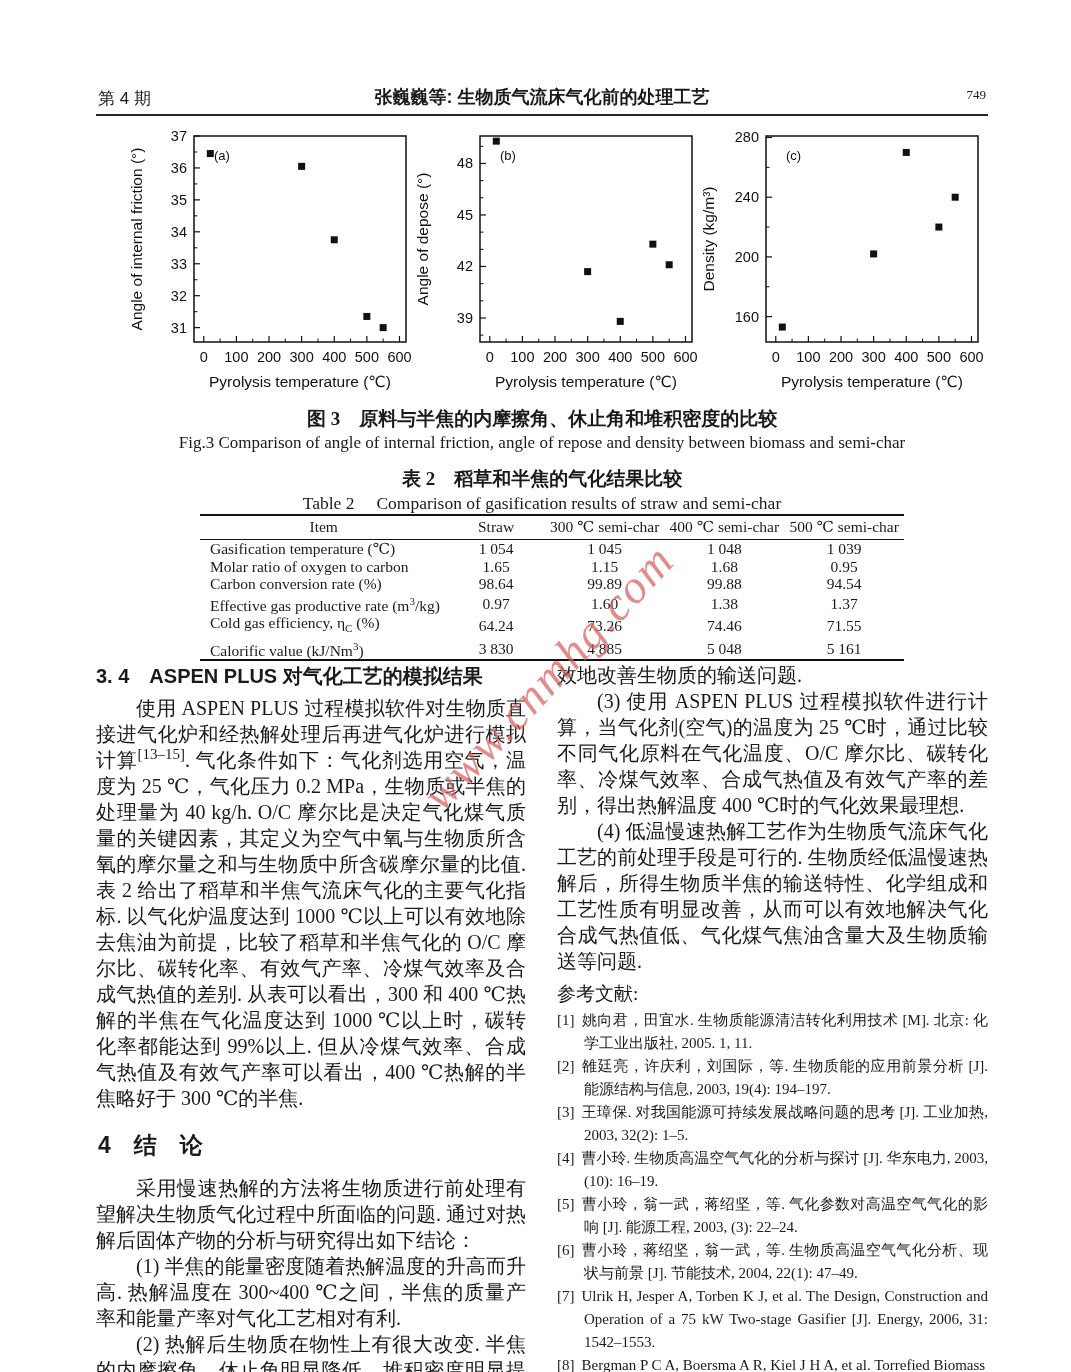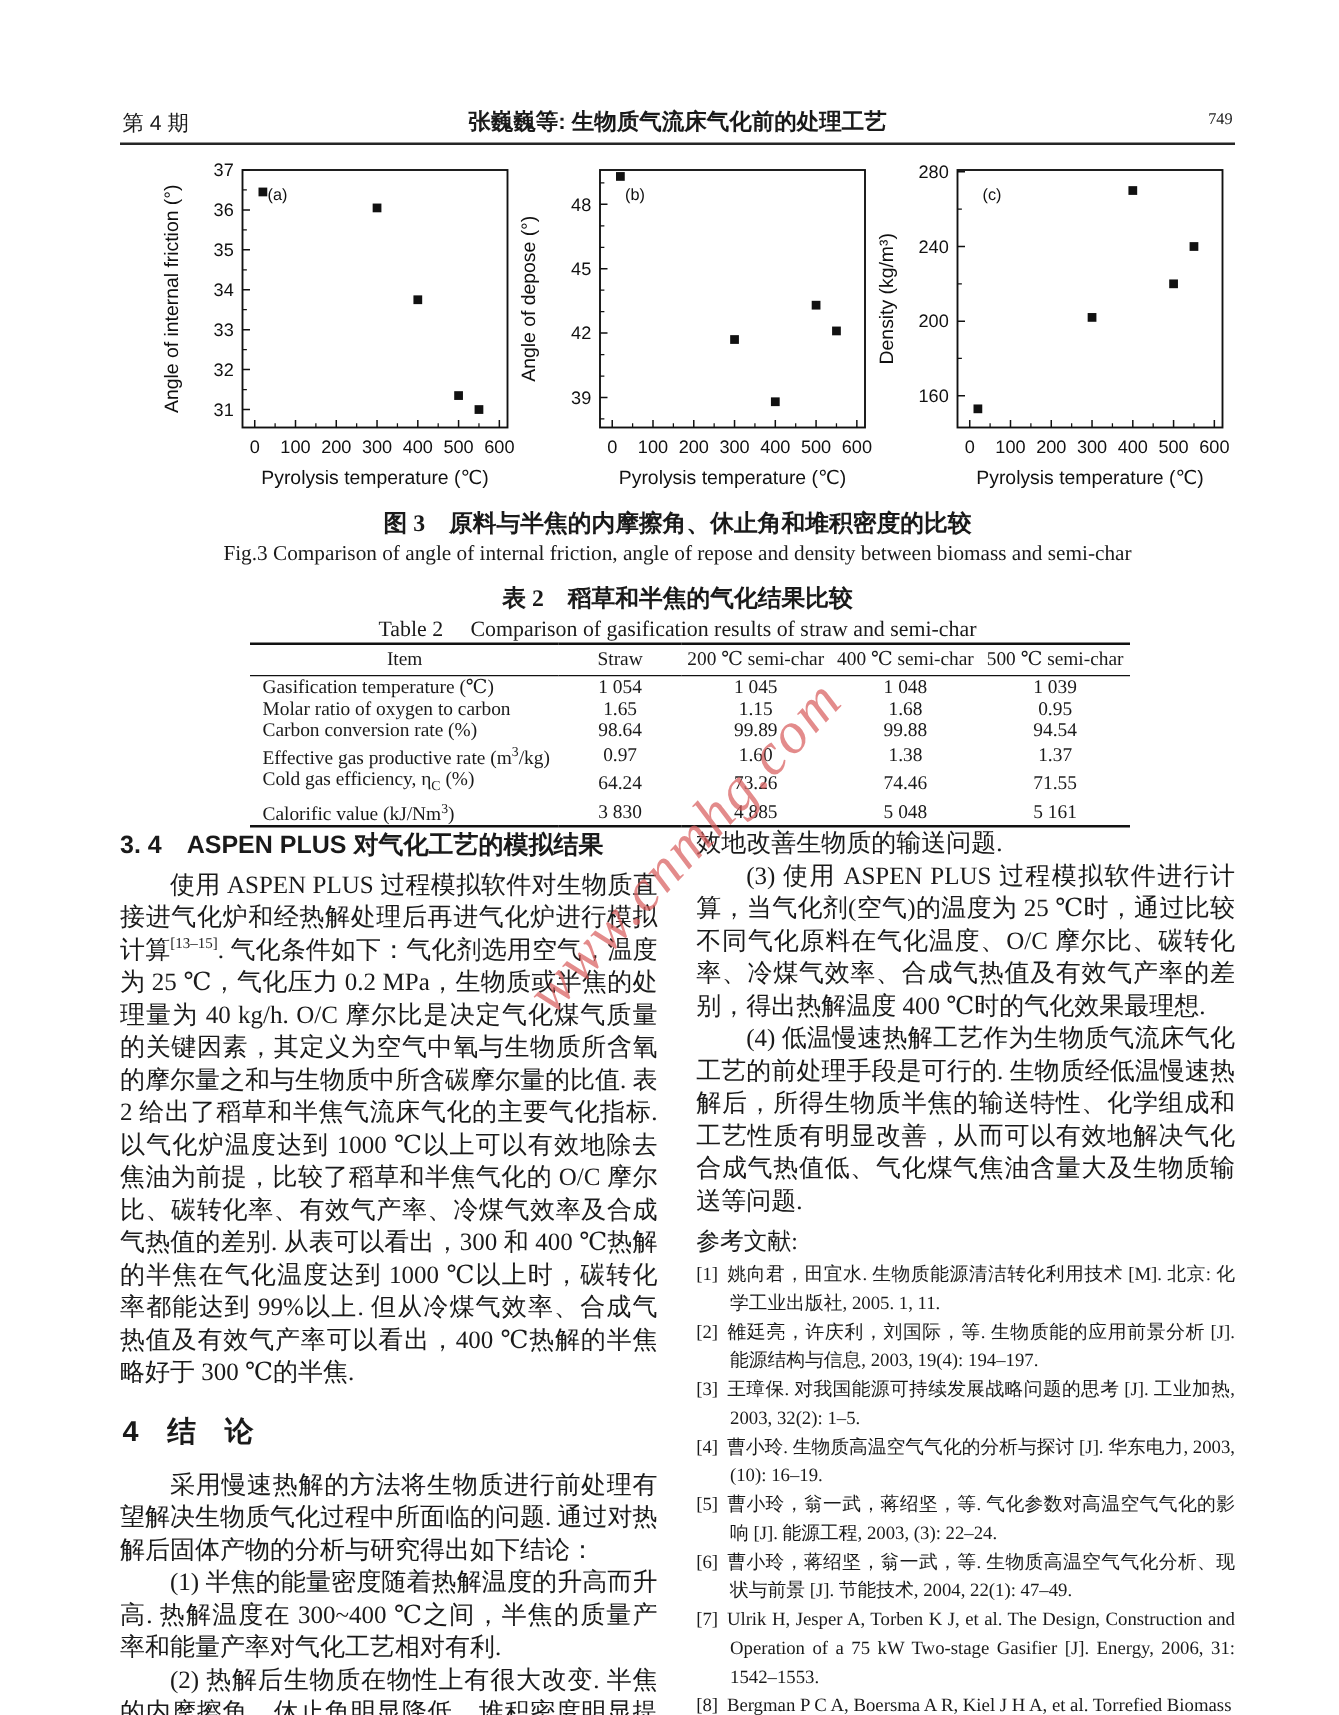--- a/index.html
+++ b/index.html
@@ -41,21 +41,21 @@
   sub{font-size:11px;} sup{font-size:11px;}
 
   
   .col{position:absolute;top:662px;font-size:20px;line-height:26px;text-align:justify;}
   .col-left{left:96px;width:430px;}
   .col-right{left:557px;width:431px;}
   .col p{margin:0;}
   .indent{text-indent:2em;}
   h3.sec{font-family:"Liberation Sans","DejaVu Sans",sans-serif;font-size:20px;font-weight:bold;margin:0 0 5px 0;line-height:28px;}
   h2.concl{font-family:"Liberation Sans","DejaVu Sans",sans-serif;font-size:23px;font-weight:bold;margin:17px 0 13px 2px;line-height:34px;}
-  sup.cite{font-size:12px;line-height:0;margin-top:46px;}
+  sup.cite{font-size:15px;line-height:0;margin-top:46px;}
 
   .refs-head{margin-top:7px;font-size:19px;line-height:26px;}
   .reflist{margin-top:2px;font-size:15px;line-height:23px;}
   .ref{padding-left:27px;text-indent:-27px;text-align:justify;margin:0;}
   .ref .ref-num{padding-right:7px;}
 
   
   .watermark{
     position:absolute;left:352px;top:650px;width:392px;text-align:center;
     font-family:"Liberation Serif","DejaVu Serif",serif;font-style:italic;
@@ -218,21 +218,21 @@
 
 <div class="centerline tabcap-zh">表 2　稻草和半焦的气化结果比较</div>
 <div class="centerline tabcap-en">Table 2　 Comparison of gasification results of straw and semi-char</div>
 
 <div class="tablewrap">
   <table id="gas-table">
     <thead>
         <tr>
           <th style="width: 252px;">Item</th>
           <th style="width: 95px;">Straw</th>
-          <th style="width: 119px;">200 ℃  semi-char</th>
+          <th style="width: 119px;">300 ℃  semi-char</th>
           <th style="width: 119px;">400 ℃  semi-char</th>
           <th style="width: 119px;">500 ℃  semi-char</th>
         </tr>
       </thead>
     <tbody>
         <tr>
           <td class="lbl">Gasification temperature (℃)</td>
           <td>1 054</td>
           <td>1 045</td>
           <td>1 048</td>

